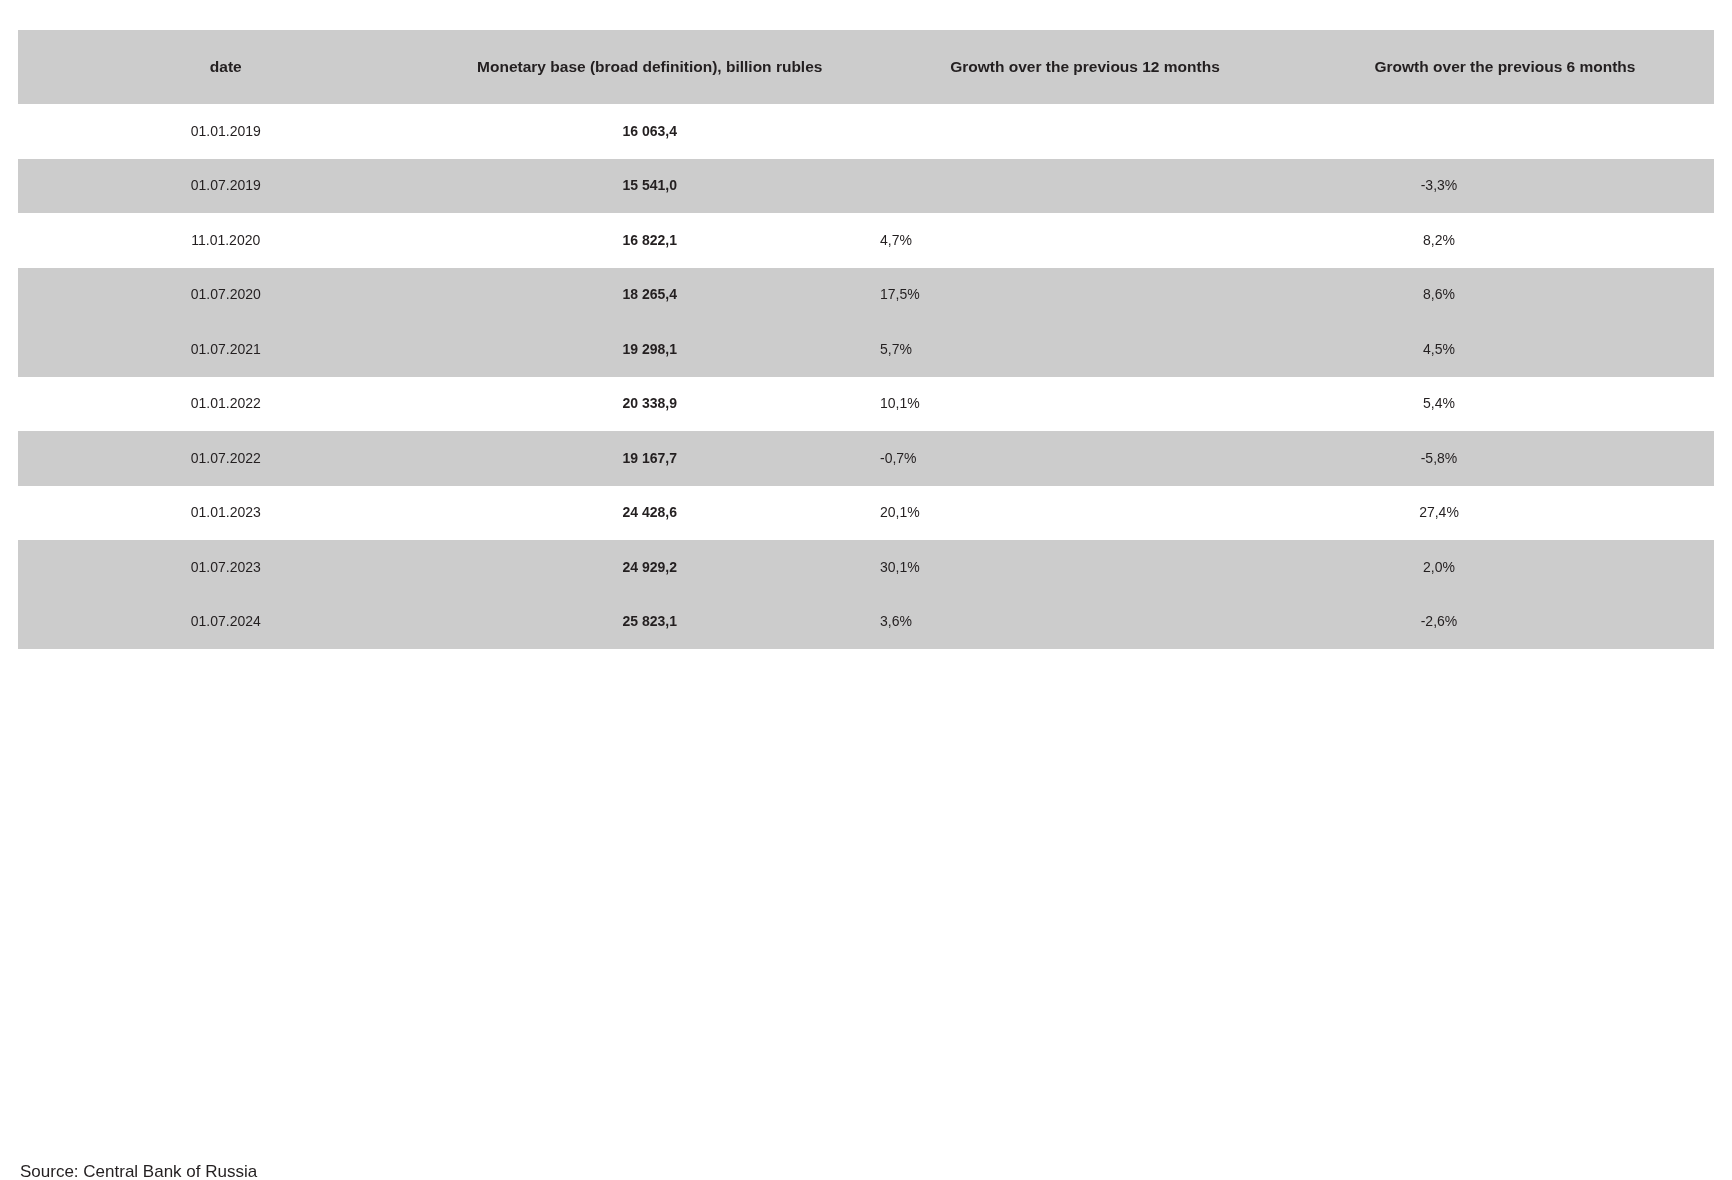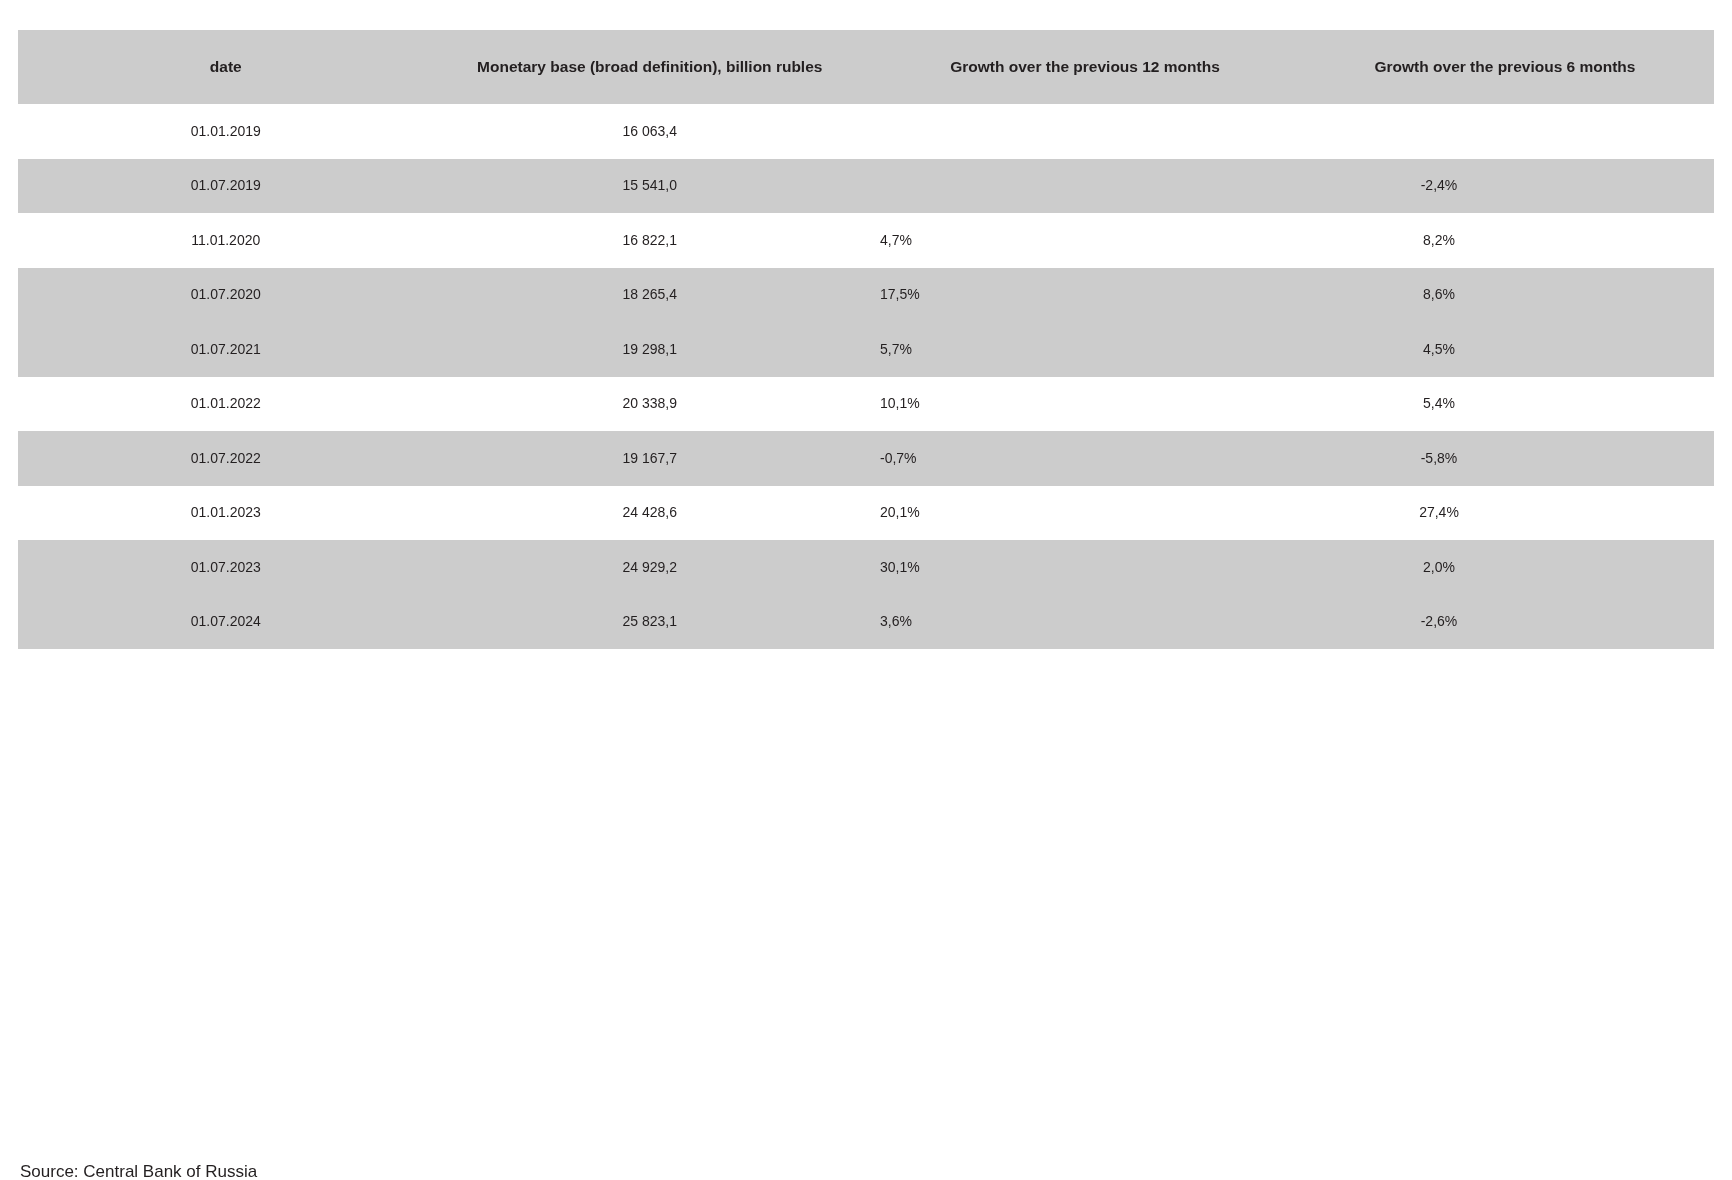--- a/index.html
+++ b/index.html
@@ -87,21 +87,21 @@
     padding: 0 14px;
     box-sizing: border-box;
     text-align: center;
     vertical-align: middle;
     line-height: 1.2;
   }
   tbody tr.even td { background: #ffffff; }
   tbody tr.odd td { background: #cccccc; }
 
   td.col-date { text-align: center; }
-  td.col-base { text-align: center; }
+  td.col-base { text-align: center; font-weight: bold; }
   td.col-g12 { text-align: left; padding-right: 150px; }
   td.col-g6 { text-align: center; padding-right: 140px; }
   th.th-g12 { padding-right: 0; }
   th.th-g6 { padding-right: 8px; }
 
   .source {
     position: absolute;
     left: 20px;
     bottom: 28px;
     font-size: 17px;
@@ -133,21 +133,21 @@
         <tr class="even">
           <td class="col-date">01.01.2019</td>
           <td class="col-base">16 063,4</td>
           <td class="col-g12"></td>
           <td class="col-g6"></td>
         </tr>
         <tr class="odd">
           <td class="col-date">01.07.2019</td>
           <td class="col-base">15 541,0</td>
           <td class="col-g12"></td>
-          <td class="col-g6">-2,4%</td>
+          <td class="col-g6">-3,3%</td>
         </tr>
         <tr class="even">
           <td class="col-date">11.01.2020</td>
           <td class="col-base">16 822,1</td>
           <td class="col-g12">4,7%</td>
           <td class="col-g6">8,2%</td>
         </tr>
         <tr class="odd">
           <td class="col-date">01.07.2020</td>
           <td class="col-base">18 265,4</td>

